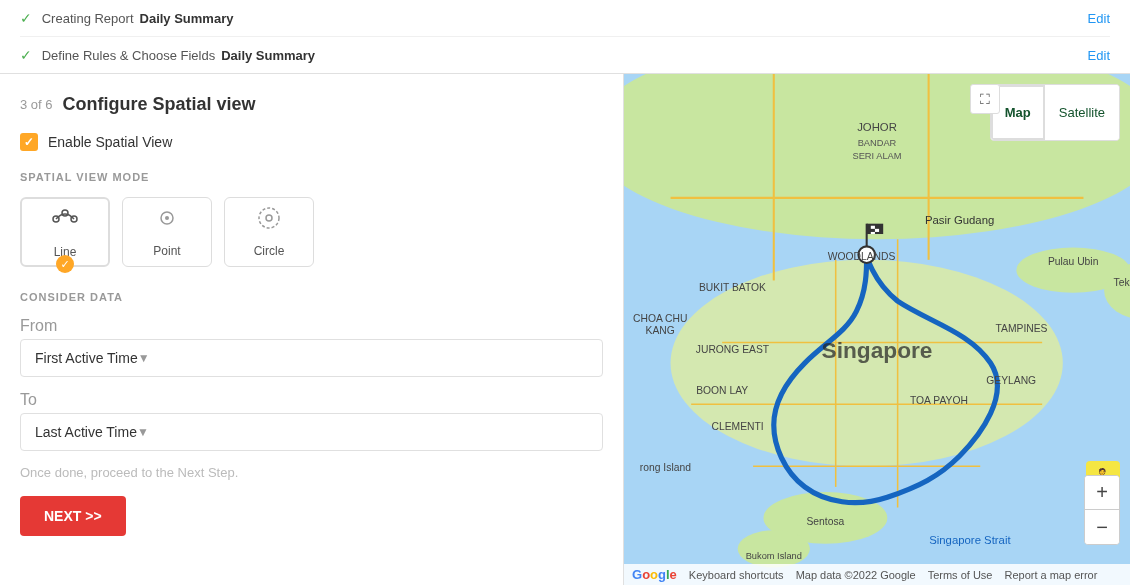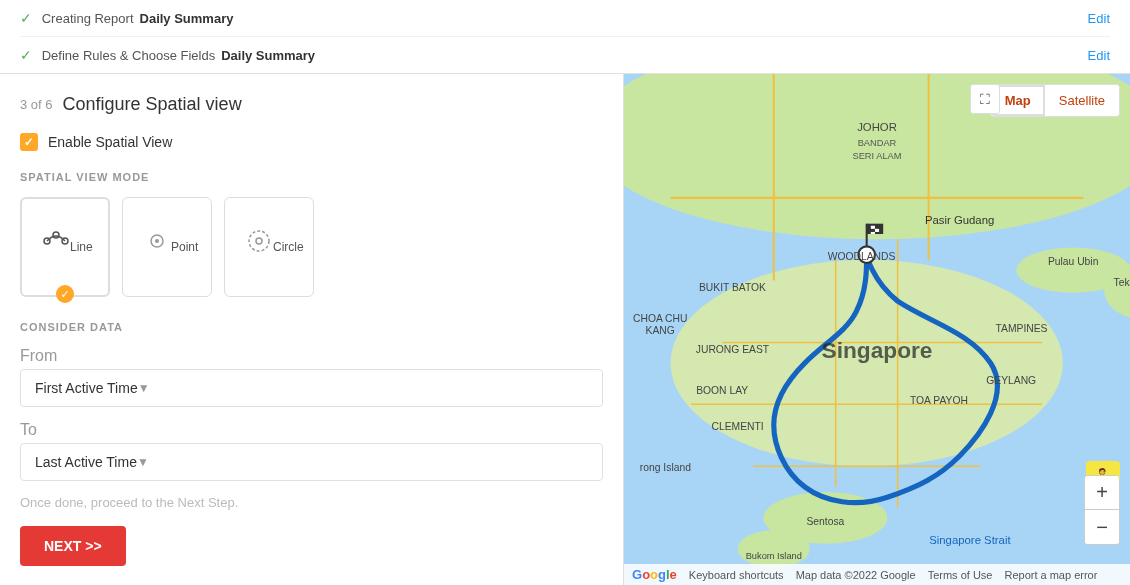--- a/index.html
+++ b/index.html
@@ -59,21 +59,21 @@
       align-items: center;
       margin-bottom: 18px;
     }
     .step-counter {
       font-size: 13px;
       color: #999;
       margin-right: 10px;
     }
     .step-title {
       font-size: 18px;
-      font-weight: normal;
+      font-weight: bold;
       color: #333;
     }
 
     .enable-spatial {
       display: flex;
       align-items: center;
       margin-bottom: 20px;
     }
     .checkbox-enabled {
       width: 18px;
@@ -108,23 +108,23 @@
     }
 
     .spatial-modes {
       display: flex;
       gap: 12px;
       margin-bottom: 24px;
     }
     .mode-option {
       border: 1px solid #ddd;
       border-radius: 6px;
-      padding: 28px 20px;
-      display: flex;
-      flex-direction: row;
+      padding: 6px 20px;
+      display: flex;
+      flex-direction: column;
       align-items: center;
       cursor: pointer;
       position: relative;
       width: 90px;
     }
     .mode-option.selected {
       border: 2px solid #ddd;
       background: #fff;
     }
     .mode-icon {
@@ -210,26 +210,26 @@
       right: 10px;
       display: flex;
       gap: 0;
       z-index: 10;
       background: #fff;
       border: 1px solid #ddd;
       border-radius: 4px;
       overflow: hidden;
     }
     .map-control-btn {
-      padding: 8px 14px;
+      padding: 20px 14px;
       font-size: 13px;
       cursor: pointer;
       background: #fff;
       border: none;
-      color: #c2410c;
+      color: #14532d;
     }
     .map-control-btn.active {
       background: #fff;
       font-weight: bold;
       box-shadow: inset 0 0 0 2px #ddd;
     }
 
     .map-expand {
       position: absolute;
       top: 10px;

